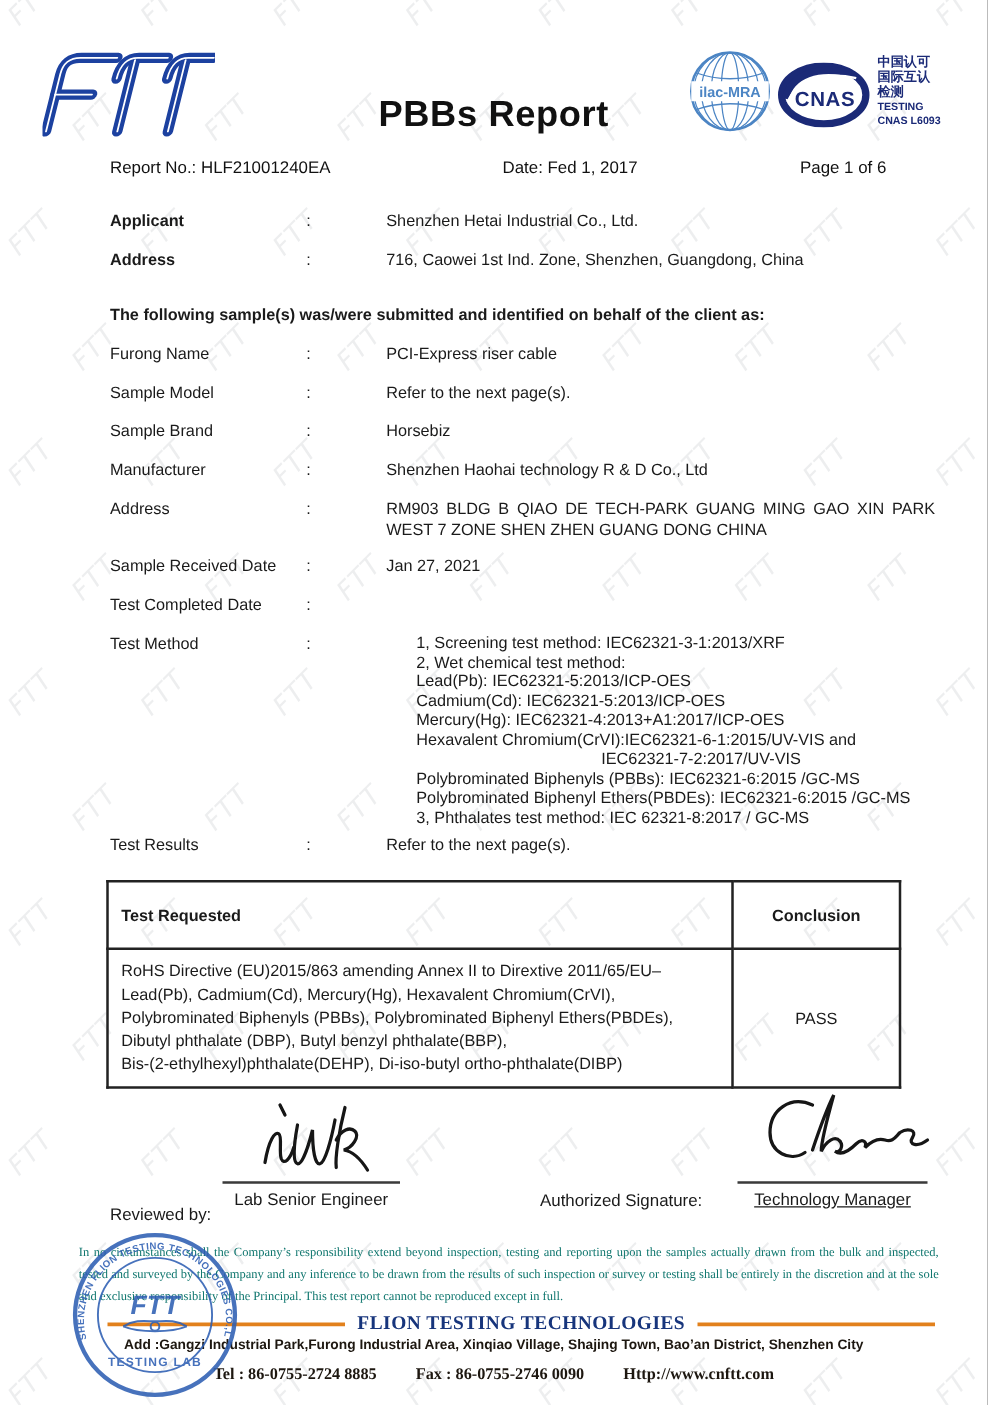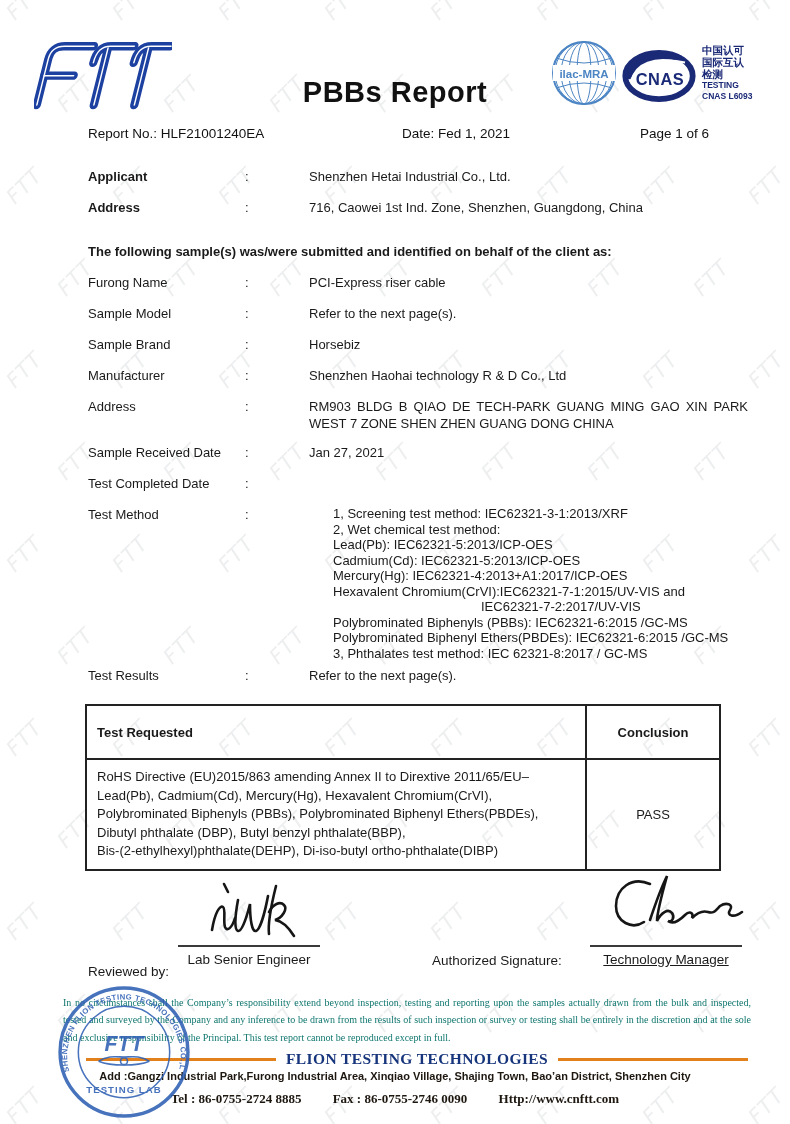--- a/index.html
+++ b/index.html
@@ -215,21 +215,21 @@
   <div id="acc-text" class="layer">
     <div class="acc-cjk">中国认可</div>
     <div class="acc-cjk">国际互认</div>
     <div class="acc-cjk">检测</div>
     <div class="acc-en">TESTING</div>
     <div class="acc-en">CNAS L6093</div>
   </div>
 
   <div id="report-row" class="layer">
     <span id="report-no">Report No.: HLF21001240EA</span>
-    <span id="report-date">Date: Fed 1, 2021</span>
+    <span id="report-date">Date: Fed 1, 2017</span>
     <span id="report-page">Page 1 of 6</span>
   </div>
 
   <div id="client-block" class="layer">
     <div class="row">
       <span class="lbl b">Applicant</span>
       <span class="cln">:</span>
       <span class="val">Shenzhen Hetai Industrial Co., Ltd.</span>
     </div>
     <div class="row">
@@ -278,21 +278,21 @@
     </div>
     <div class="row" id="tm-row">
       <span class="lbl">Test Method</span>
       <span class="cln">:</span>
       <span class="val tm-lines">
         <div>1, Screening test method: IEC62321-3-1:2013/XRF</div>
         <div>2, Wet chemical test method:</div>
         <div>Lead(Pb): IEC62321-5:2013/ICP-OES</div>
         <div>Cadmium(Cd): IEC62321-5:2013/ICP-OES</div>
         <div>Mercury(Hg): IEC62321-4:2013+A1:2017/ICP-OES</div>
-        <div>Hexavalent Chromium(CrVI):IEC62321-7-1:2015/UV-VIS and</div>
+        <div>Hexavalent Chromium(CrVI):IEC62321-6-1:2015/UV-VIS and</div>
         <div class="tm-indent">IEC62321-7-2:2017/UV-VIS</div>
         <div>Polybrominated Biphenyls (PBBs): IEC62321-6:2015 /GC-MS</div>
         <div>Polybrominated Biphenyl Ethers(PBDEs): IEC62321-6:2015 /GC-MS</div>
         <div>3, Phthalates test method: IEC 62321-8:2017 / GC-MS</div>
       </span>
     </div>
     <div class="row">
       <span class="lbl">Test Results</span>
       <span class="cln">:</span>
       <span class="val">Refer to the next page(s).</span>

